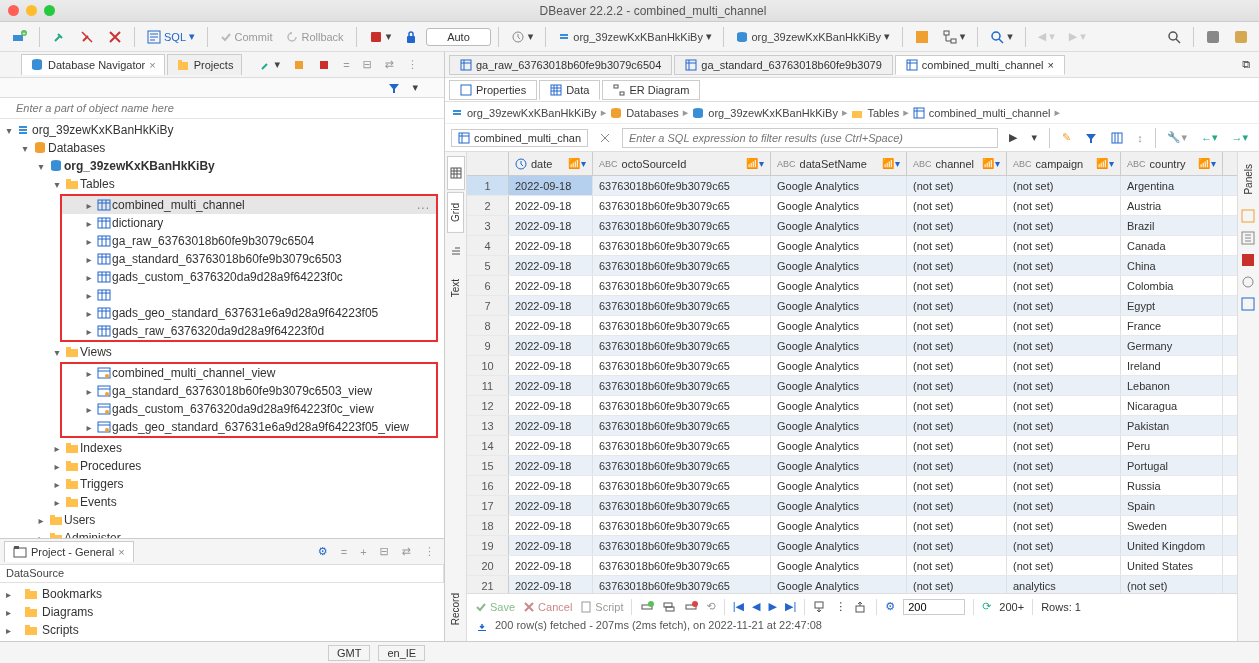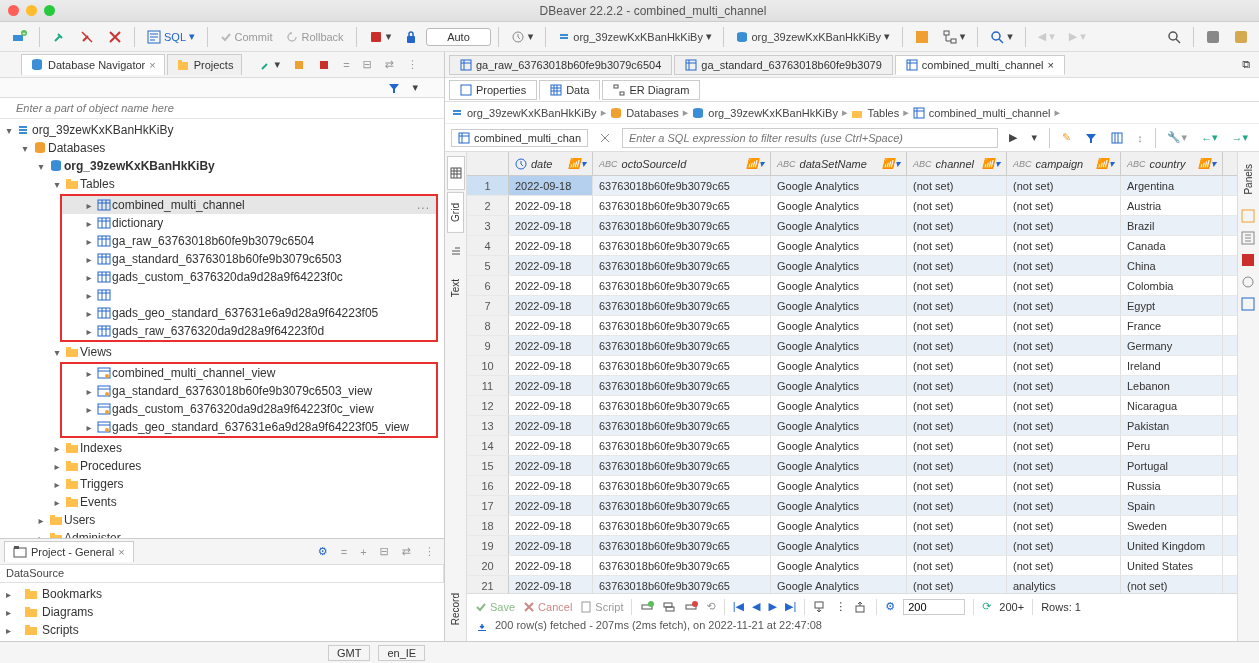--- a/index.html
+++ b/index.html
@@ -67,21 +67,21 @@
 .filter-tools { display: flex; gap: 4px; align-items: center; }
 
 .grid-area { flex: 1; display: flex; min-height: 0; }
 .side-tabs { width: 22px; background: #f5f5f5; border-right: 1px solid #ddd; display: flex; flex-direction: column; align-items: center; padding-top: 4px; gap: 2px; }
 .side-tabs .st { writing-mode: vertical-rl; transform: rotate(180deg); font-size: 10px; padding: 10px 2px; cursor: pointer; }
 .side-tabs .st.active { background: #fff; border: 1px solid #ccc; }
 .side-tabs-r { width: 22px; background: #f5f5f5; border-left: 1px solid #ddd; display: flex; flex-direction: column; align-items: center; padding-top: 4px; gap: 6px; }
 .side-tabs-r .ic { width: 16px; height: 16px; }
 
 .grid-wrap { flex: 1; display: flex; flex-direction: column; min-width: 0; }
-.grid-header { height: 24px; display: flex; border-bottom: 1px solid #ccc; background: #f0f0f0; font-style: italic; }
+.grid-header { height: 24px; display: flex; border-bottom: 1px solid #ccc; background: #f0f0f0; }
 .gh-corner { width: 42px; border-right: 1px solid #ccc; }
 .gh-cell { border-right: 1px solid #ccc; display: flex; align-items: center; padding: 0 6px; gap: 4px; font-size: 11px; position: relative; }
 .gh-cell .filter-ic { margin-left: auto; color: #2266cc; font-size: 10px; display: flex; gap: 1px; }
 .col-date { width: 84px; } .col-src { width: 178px; } .col-ds { width: 136px; } .col-ch { width: 100px; } .col-cp { width: 114px; } .col-ctry { width: 102px; }
 
 .grid-body { flex: 1; overflow: auto; }
 .grid-row { height: 20px; display: flex; border-bottom: 1px solid #e8e8e8; font-size: 11px; }
 .grid-row.alt { background: #eaf0f7; }
 .gr-num { width: 42px; background: #f0f0f0; border-right: 1px solid #ccc; text-align: center; line-height: 20px; color: #555; }
 .gr-cell { border-right: 1px solid #e0e0e0; padding: 0 6px; line-height: 20px; overflow: hidden; white-space: nowrap; }

